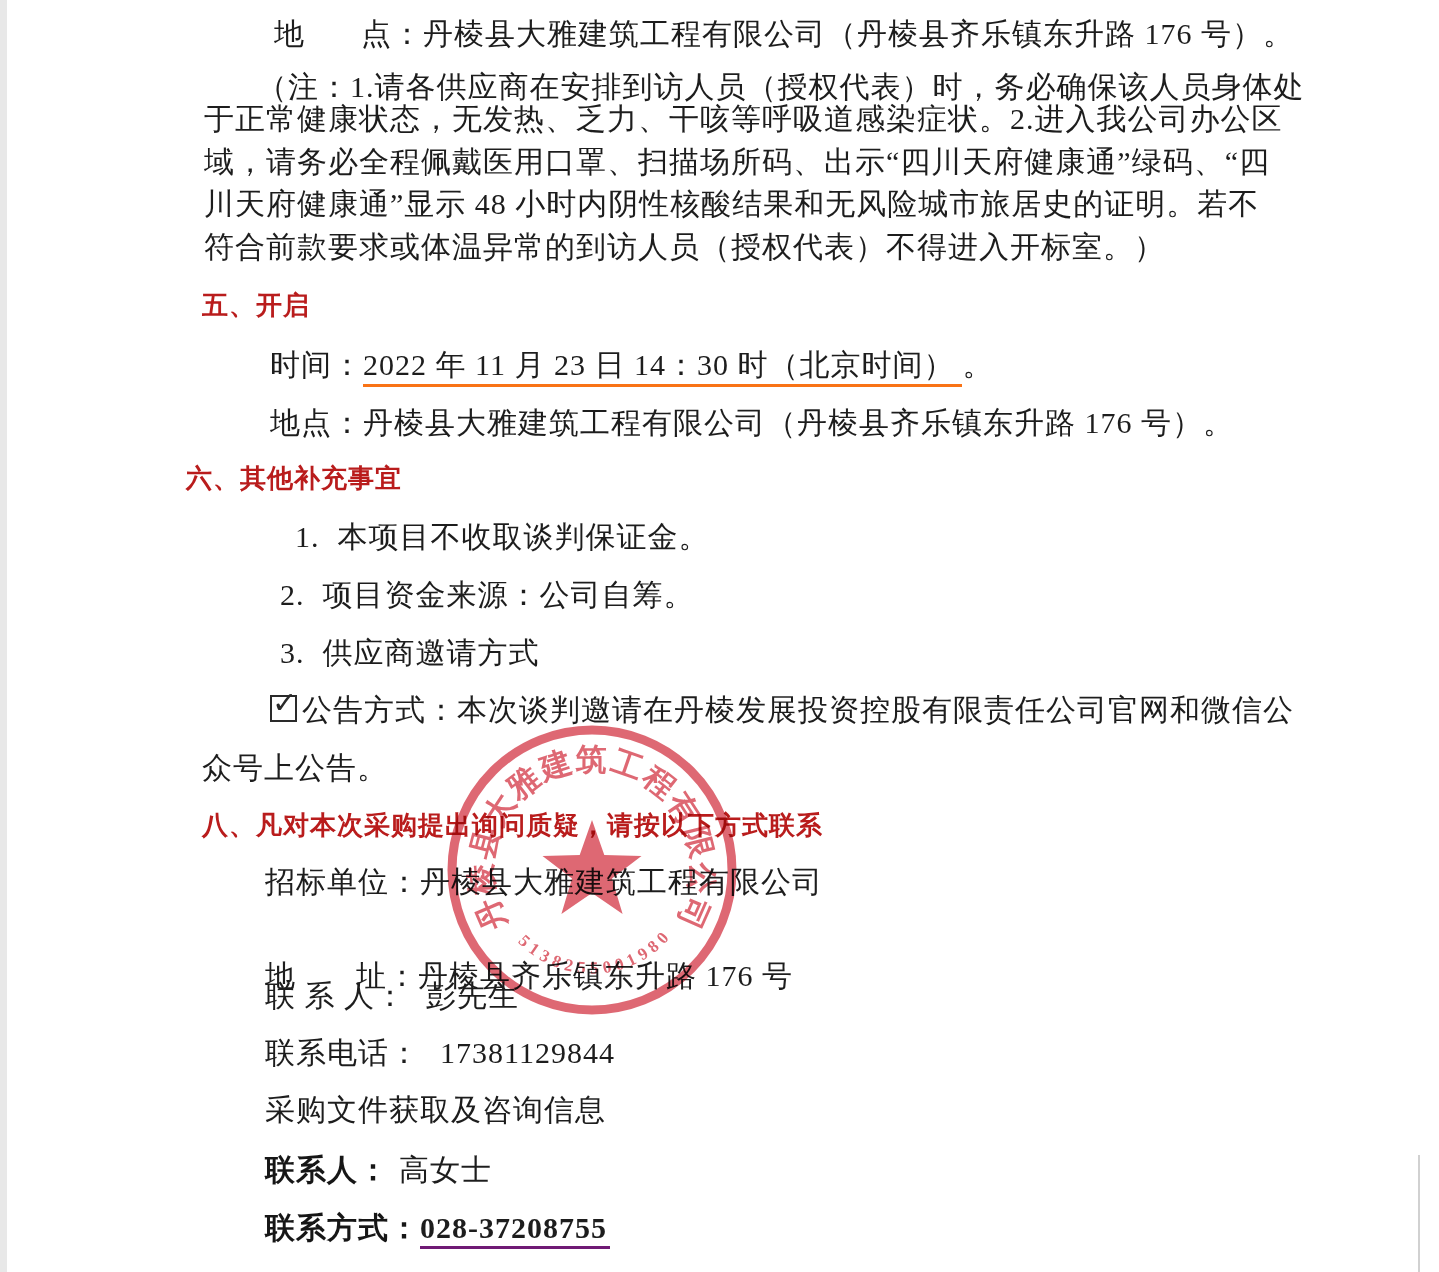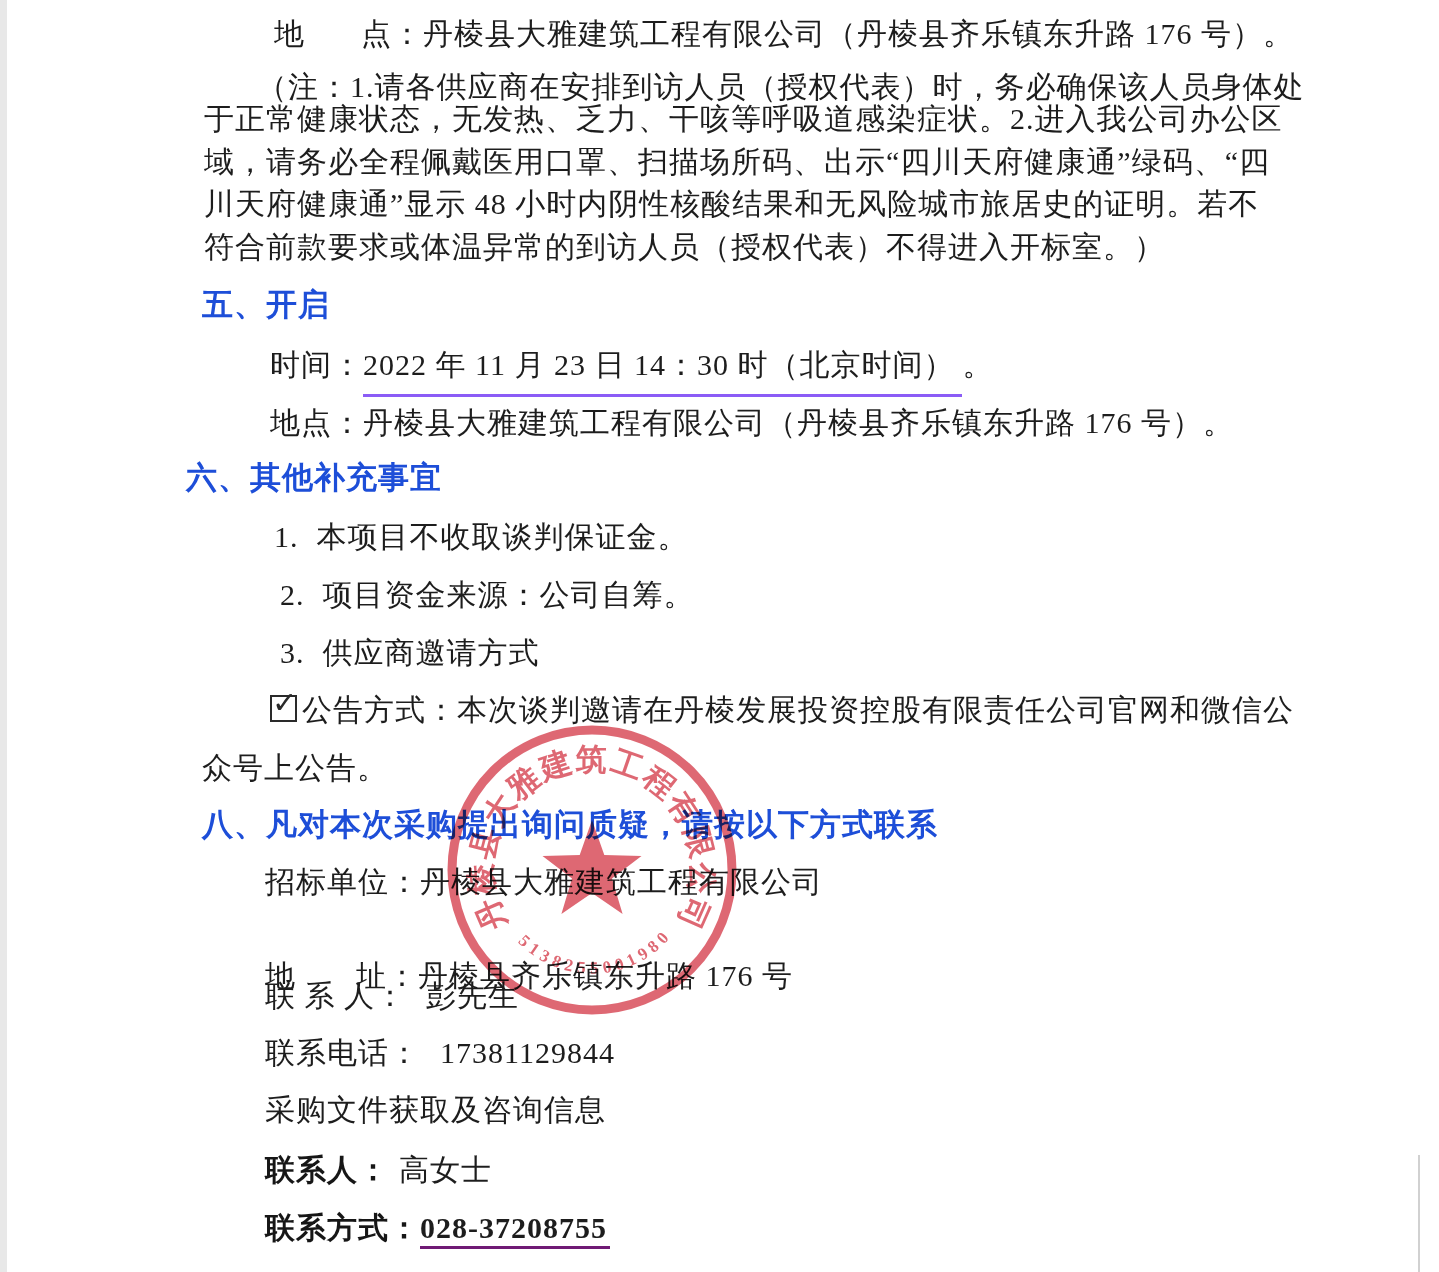--- a/index.html
+++ b/index.html
@@ -15,35 +15,35 @@
   .ln{
     position:absolute;
     white-space:nowrap;
     font-size:30px;
     line-height:40px;
     letter-spacing:1px;
   }
   .hd{
     font-family:"Liberation Sans","DejaVu Sans",sans-serif;
     font-weight:700;
-    font-size:31px;
+    font-size:26px;
     letter-spacing:1px;
-    color:#1d4ed8;
+    color:#b91c1c;
   }
   .boldlabel{
     font-family:"Liberation Sans","DejaVu Sans",sans-serif;
     font-weight:700;
     color:#161616;
   }
   .gap56{display:inline-block;width:56px;}
   .gap60{display:inline-block;width:60px;}
   .vgap18{display:inline-block;width:18px;}
   .vgap20{display:inline-block;width:20px;}
   .vgap10{display:inline-block;width:10px;}
-  .ul3{border-bottom:3px solid #8b5cf6;padding-bottom:13px;padding-right:8px;}
+  .ul3{border-bottom:3px solid #f97316;padding-bottom:3px;padding-right:8px;}
   .ul3b{border-bottom:3px solid #701a75;padding-bottom:2px;padding-right:3px;font-weight:700;}
   .checkbox{
     position:relative;display:inline-block;
     width:23px;height:23px;
     border:2px solid #2a2a2a;
     margin-right:5px;vertical-align:-2px;
   }
   .checkbox .tick{
     position:absolute;top:-9px;left:0px;
     font-family:"DejaVu Sans","Liberation Sans",sans-serif;
@@ -87,21 +87,21 @@
   <div class="ln" style="top:345px;left:263px;">
     <span>时间：</span><span class="ul3">2022 年 11 月 23 日 14：30 时（北京时间）</span><span>。</span>
   </div>
 
   <div class="ln" style="top:403px;left:263px;">
     <span>地点：</span><span>丹棱县大雅建筑工程有限公司（丹棱县齐乐镇东升路 176 号）。</span>
   </div>
 
   <div class="ln hd" style="top:458px;left:179px;">六、其他补充事宜</div>
 
-  <div class="ln" style="top:517px;left:267px;">
+  <div class="ln" style="top:517px;left:288px;">
     <span>1.</span><span class="vgap18"></span><span>本项目不收取谈判保证金。</span>
   </div>
   <div class="ln" style="top:575px;left:273px;">
     <span>2.</span><span class="vgap18"></span><span>项目资金来源：公司自筹。</span>
   </div>
   <div class="ln" style="top:633px;left:273px;">
     <span>3.</span><span class="vgap18"></span><span>供应商邀请方式</span>
   </div>
 
   <div class="ln" style="top:690px;left:263px;">

